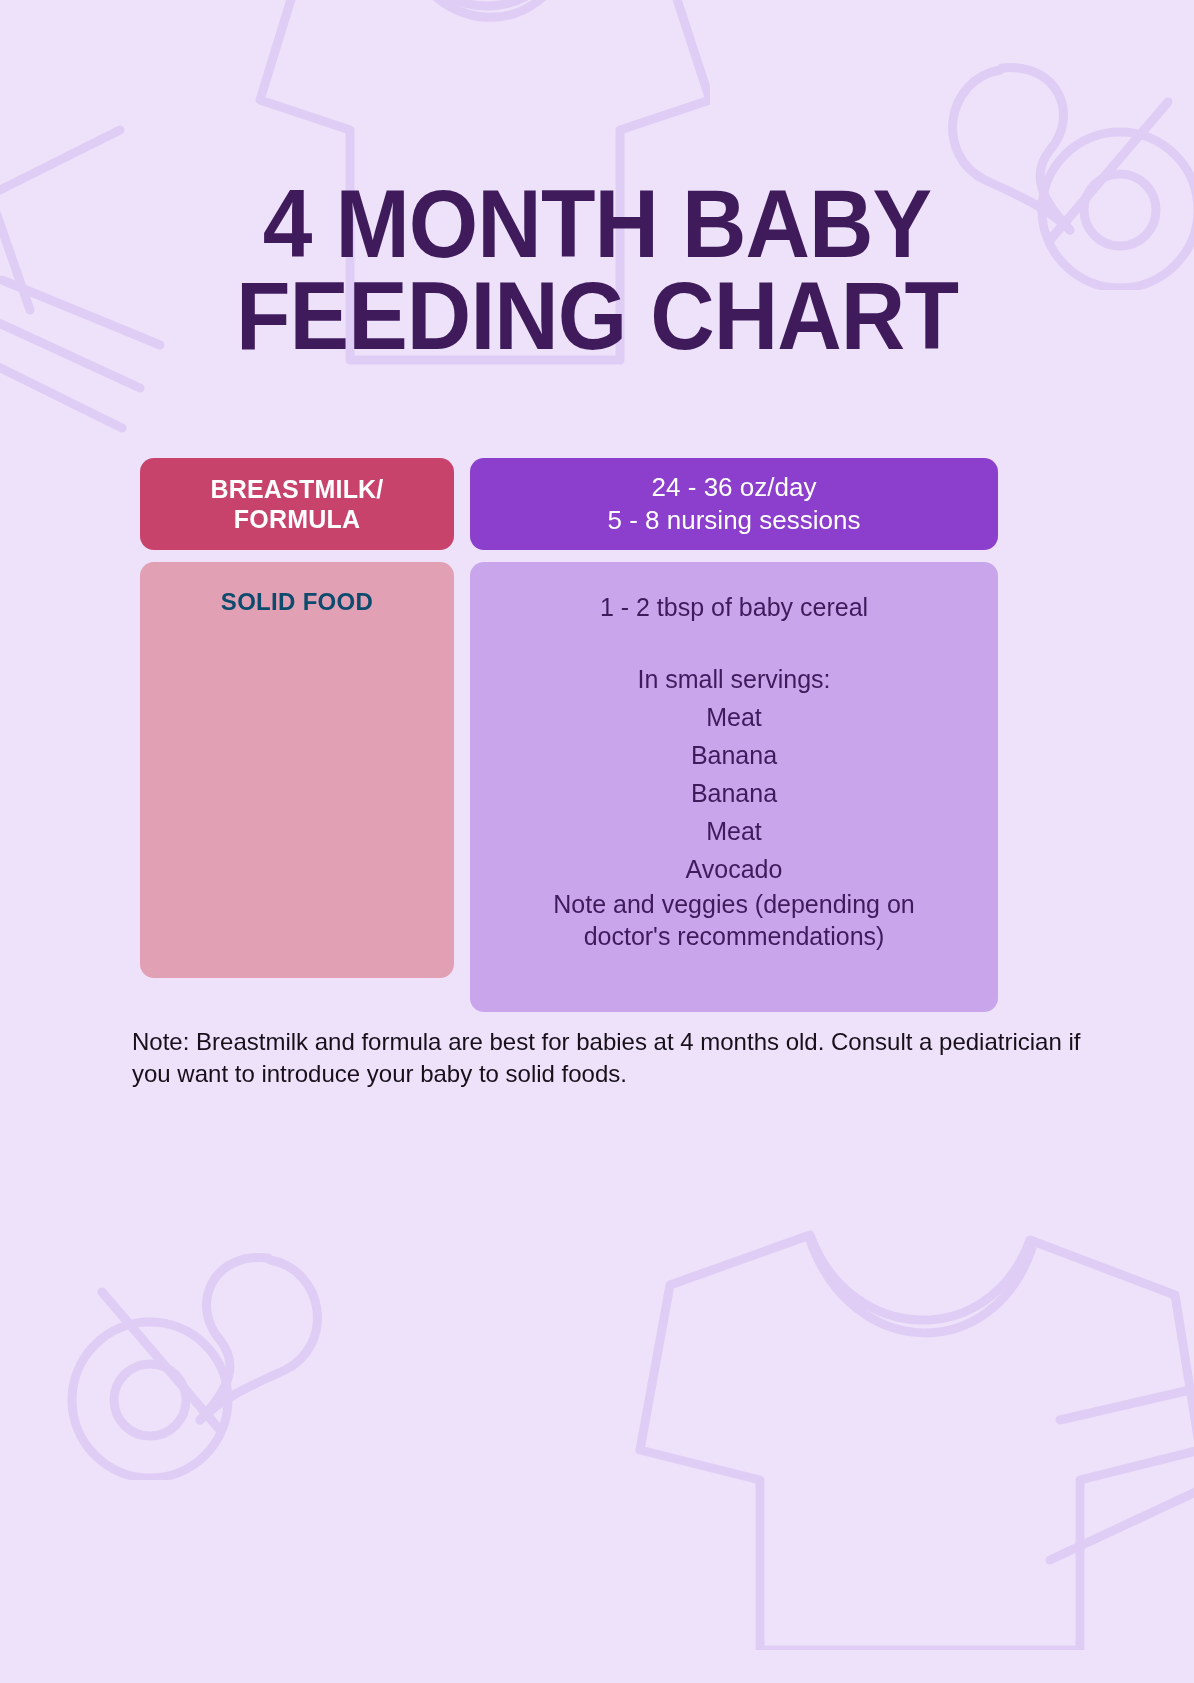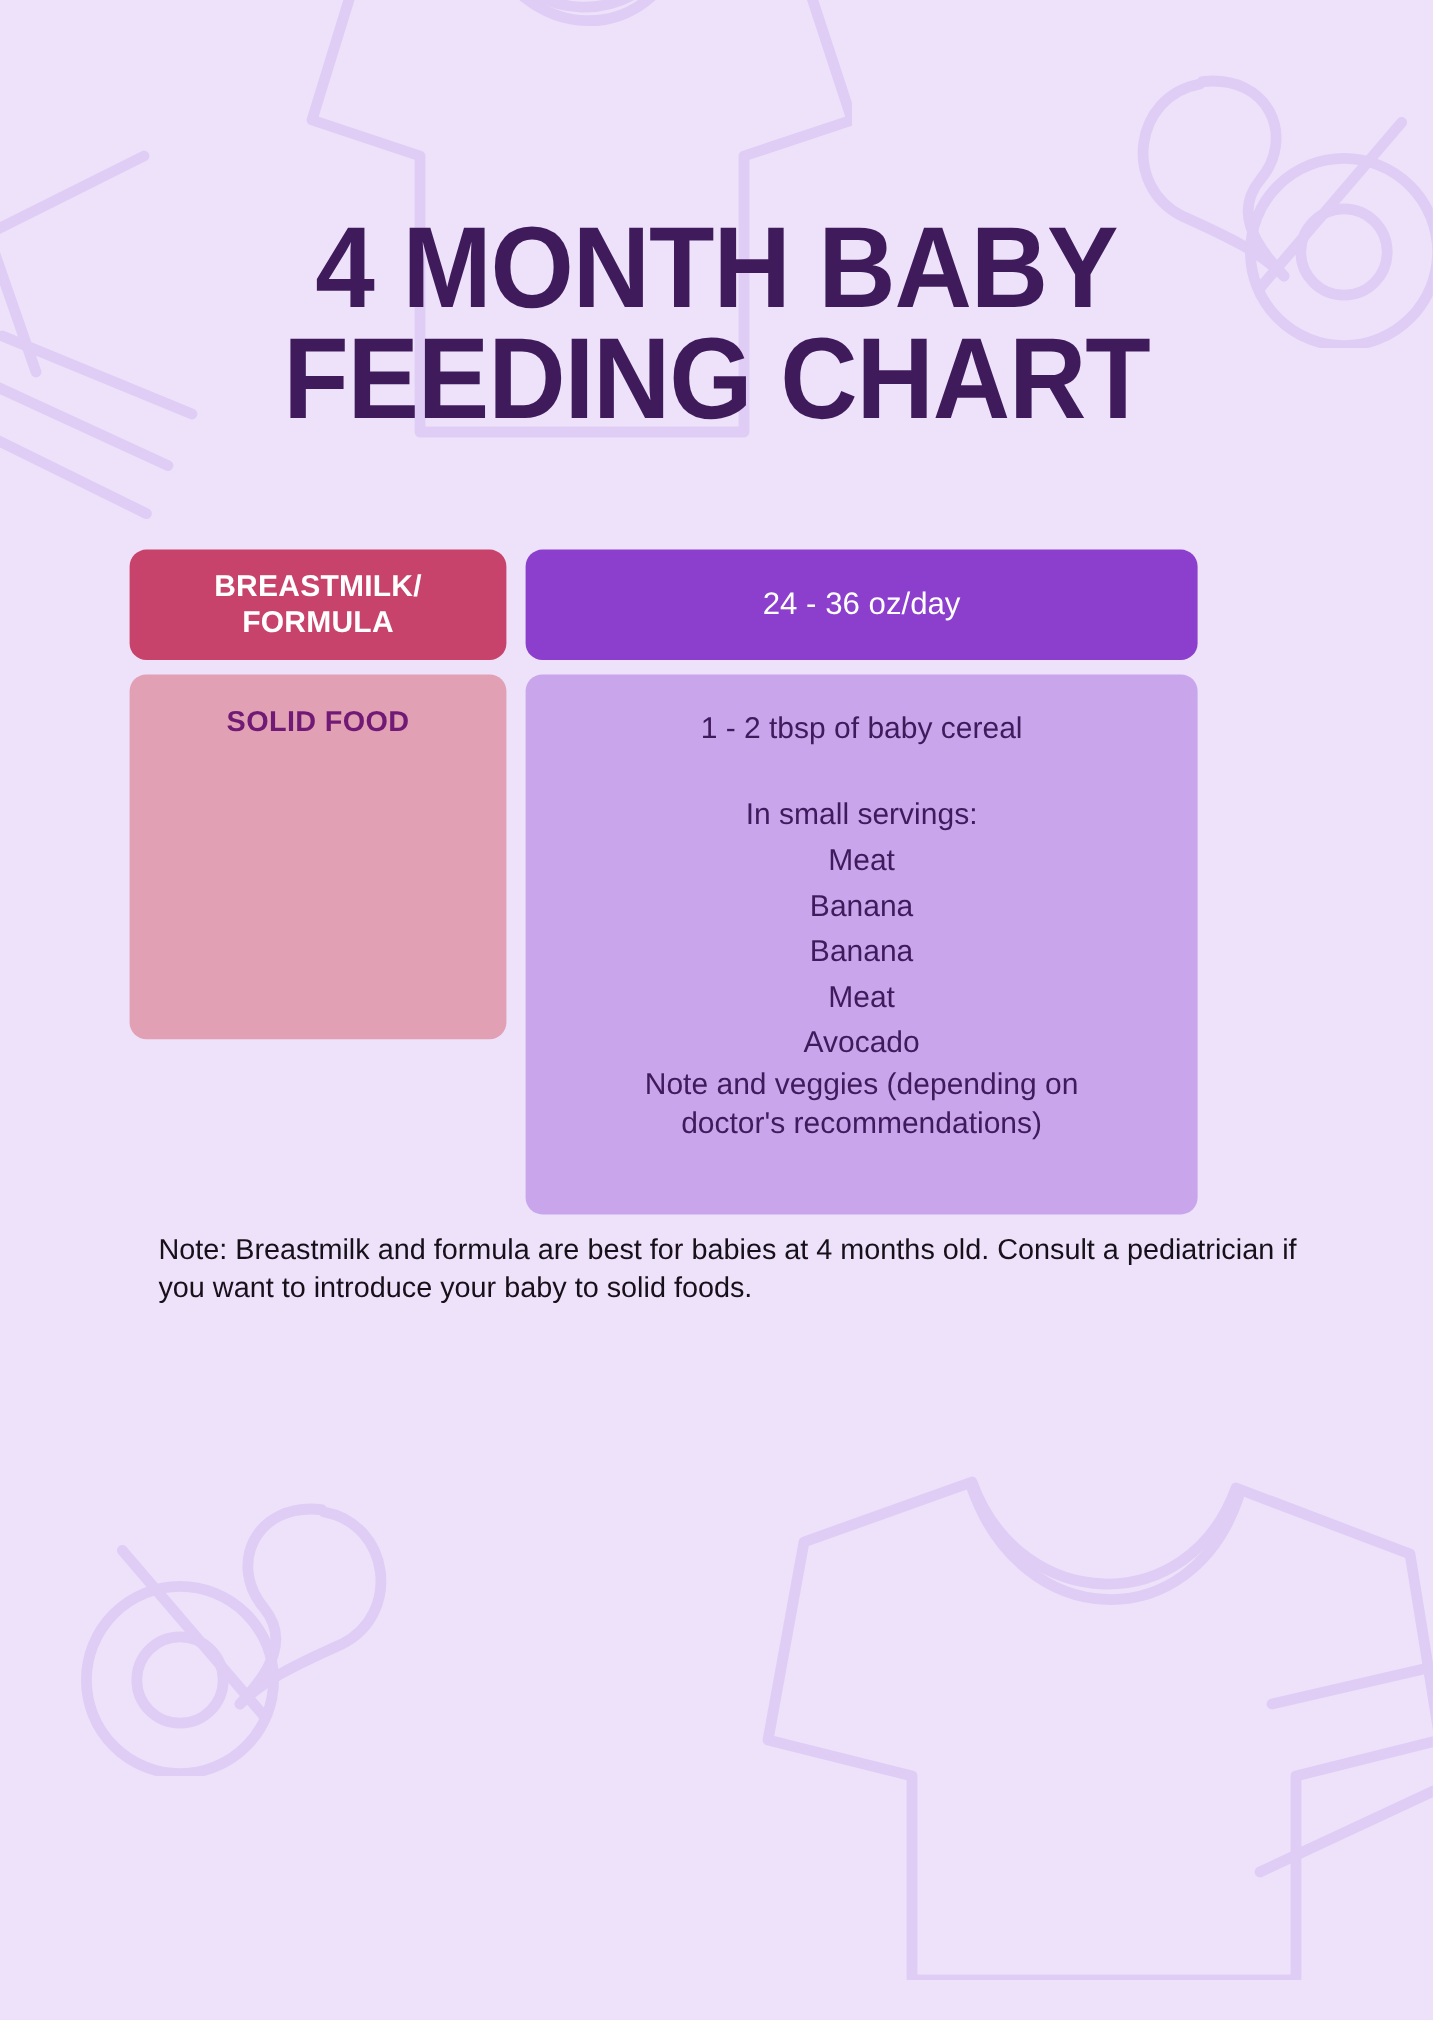--- a/index.html
+++ b/index.html
@@ -75,20 +75,21 @@
     width: 314px;
     flex: 0 0 314px;
     border-radius: 14px;
     display: flex;
     align-items: center;
     justify-content: center;
     text-align: center;
     font-weight: bold;
     box-sizing: border-box;
     padding: 14px 18px;
+    margin-left: 32px;
   }
   .cell-value {
     flex: 1 1 auto;
     border-radius: 14px;
     display: flex;
     flex-direction: column;
     align-items: center;
     justify-content: center;
     text-align: center;
     box-sizing: border-box;
@@ -108,26 +109,26 @@
     background: #8B3FCC;
     color: #ffffff;
     font-size: 26px;
     line-height: 1.28;
     height: 92px;
   }
 
   
   .row-solid .cell-label {
     background: #E2A0B4;
-    color: #701a75;
+    color: #0c4a6e;
     font-size: 24px;
     letter-spacing: 0.3px;
     align-items: flex-start;
     padding-top: 26px;
-    height: 304px;
+    height: 416px;
   }
   .row-solid .cell-value {
     background: #C9A5EC;
     color: #3F1B5C;
     font-size: 25px;
     line-height: 1.52;
     height: 450px;
     justify-content: flex-start;
     padding-top: 26px;
   }
@@ -201,20 +202,21 @@
   <div class="title">4 MONTH BABY
 FEEDING CHART</div>
 
   <div class="table">
 
     <div class="row row-milk">
       <div class="cell-label">BREASTMILK/
 FORMULA</div>
       <div class="cell-value">
         <span class="solid-line">24 - 36 oz/day</span>
+        <span class="solid-line">5 - 8 nursing sessions</span>
       </div>
     </div>
 
     <div class="row row-solid">
       <div class="cell-label">SOLID FOOD</div>
       <div class="cell-value">
         <span class="solid-line">1 - 2 tbsp of baby cereal</span>
         <span class="solid-gap"></span>
         <span class="solid-line">In small servings:</span>
         <span class="solid-line">Meat</span>

